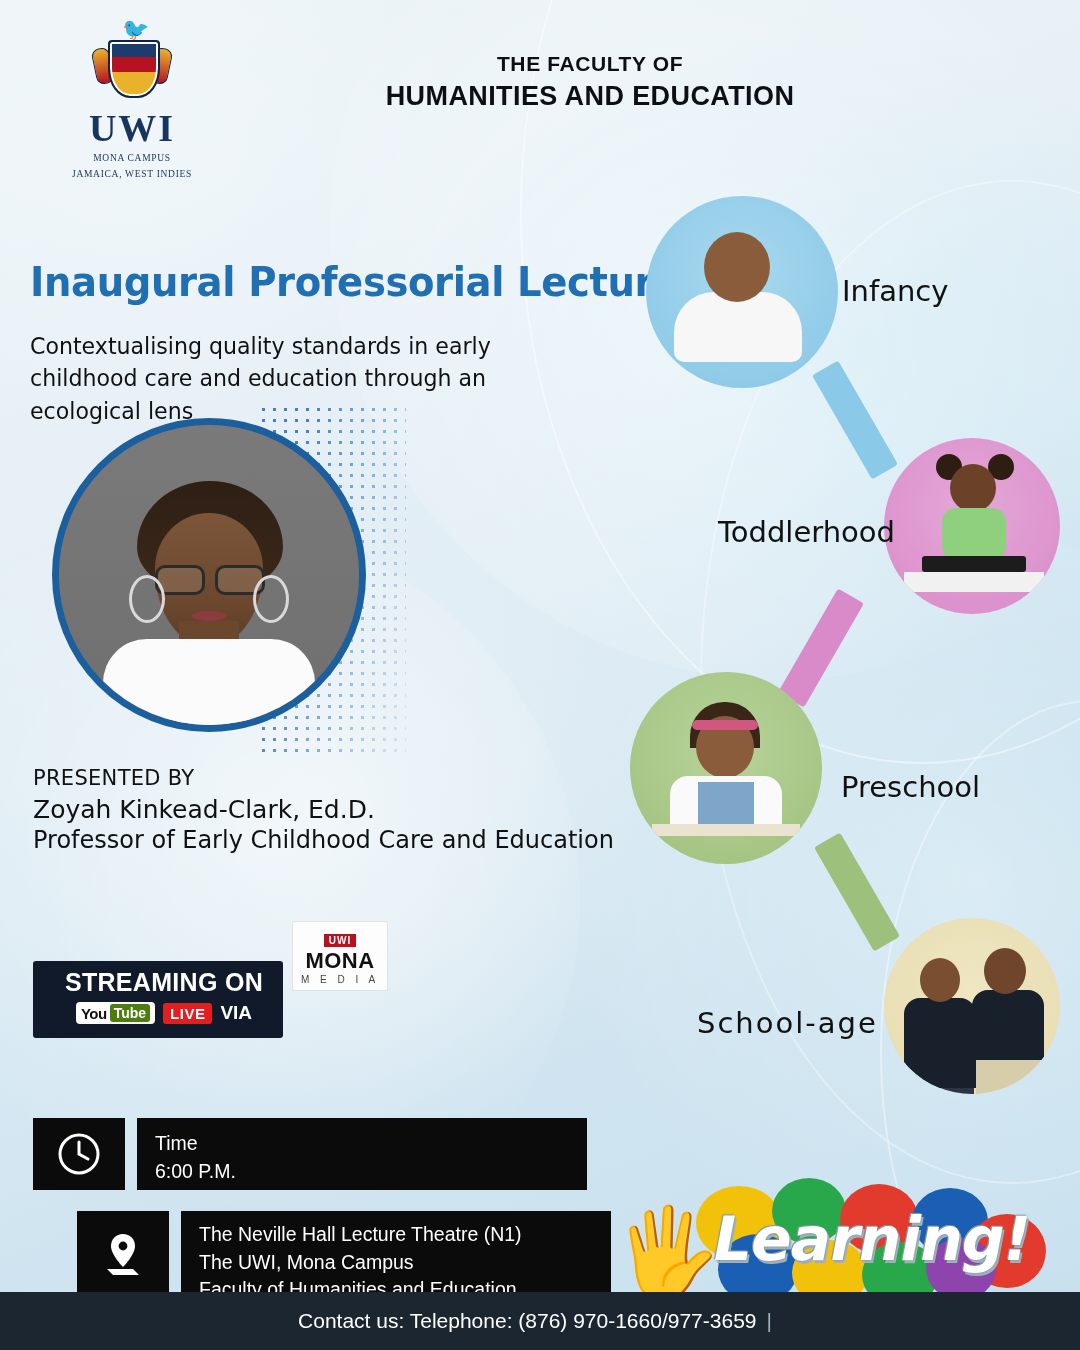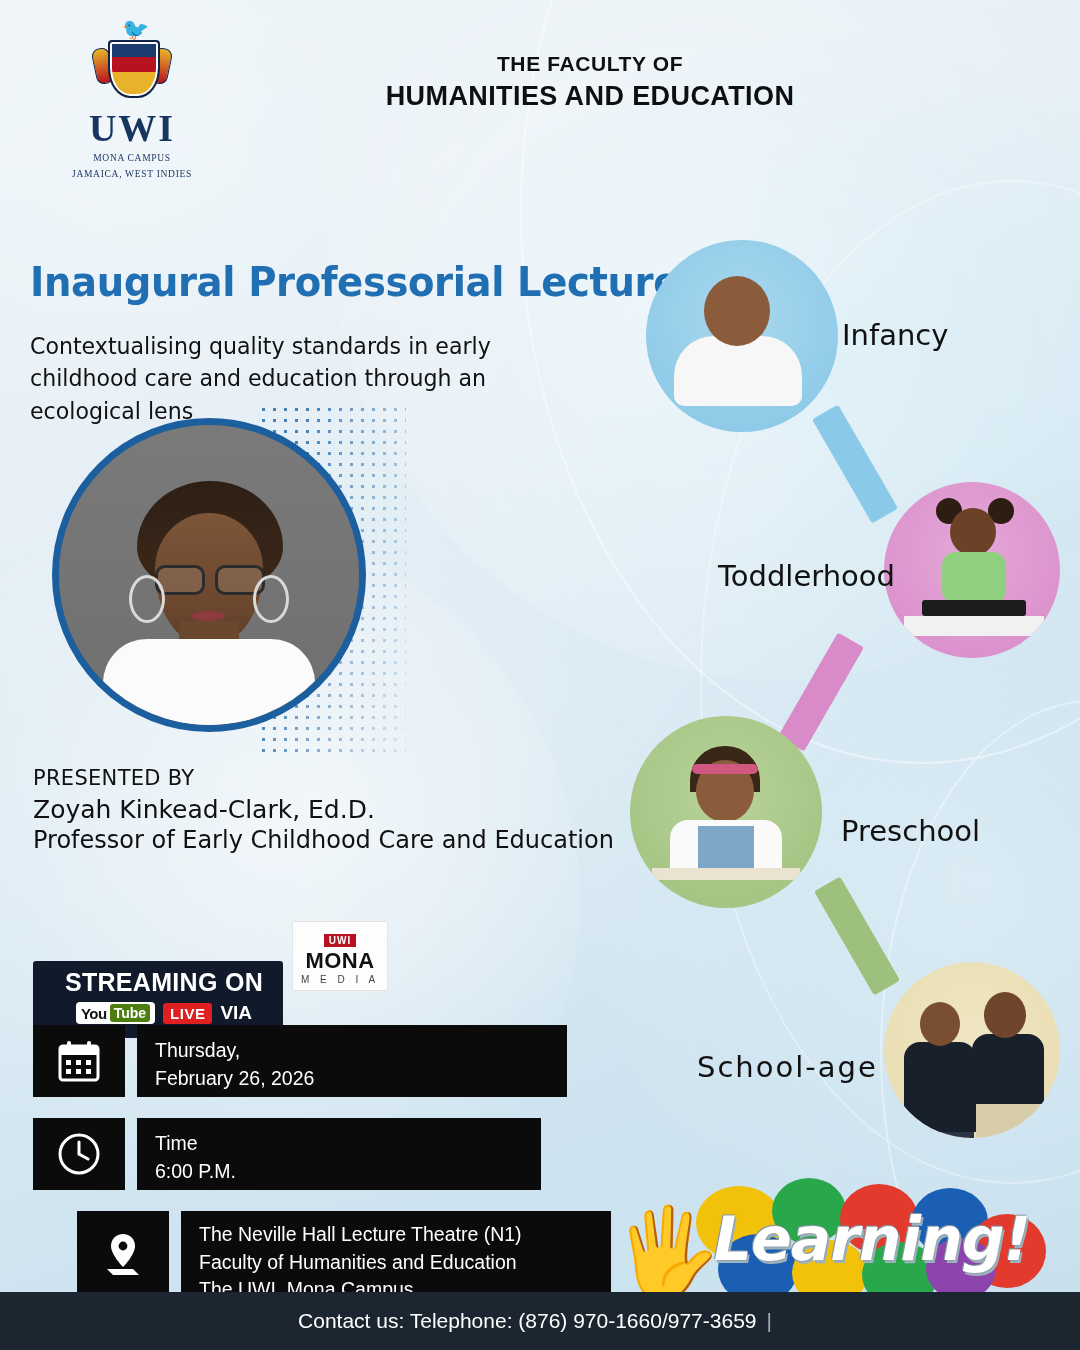--- a/index.html
+++ b/index.html
@@ -375,26 +375,26 @@
     background: #0b0b0b;
     color: #fff;
     padding: 12px 18px;
     font-size: 19.5px;
     line-height: 1.42;
     box-sizing: border-box;
   }
   .row-date { top: 1025px; height: 72px; }
   .row-date .detail-text { width: 430px; }
   .row-time { top: 1118px; height: 72px; }
-  .row-time .detail-text { width: 404px; }
+  .row-time .detail-text { width: 450px; }
   .row-venue { top: 1211px; height: 85px; padding-left: 44px; }
   .row-venue .detail-text { width: 430px; padding-top: 10px; }
 
   
-  .journey { position: absolute; inset: 0; margin-top: 44px; }
+  .journey { position: absolute; inset: 0; }
   .connector {
     position: absolute;
     border-radius: 3px;
   }
   .stage-circle {
     position: absolute;
     border-radius: 50%;
     overflow: hidden;
   }
   .stage-label {
@@ -565,42 +565,20 @@
       <div class="via-text">VIA</div>
     </div>
   </div>
 
   <div class="mona-media">
     <div class="mm-uwi">UWI</div>
     <div class="mm-mona">MONA</div>
     <div class="mm-media">M E D I A</div>
   </div>
 
-  <div class="detail-row row-date">
-    <div class="detail-icon">
-      <svg width="44" height="44" viewBox="0 0 44 44" aria-hidden="true">
-        <rect x="3" y="7" width="38" height="34" rx="3" fill="none" stroke="#fff" stroke-width="3"></rect>
-        <rect x="3" y="7" width="38" height="9" fill="#fff"></rect>
-        <rect x="10" y="2" width="4" height="8" rx="2" fill="#fff"></rect>
-        <rect x="30" y="2" width="4" height="8" rx="2" fill="#fff"></rect>
-        <g fill="#fff">
-          <rect x="9" y="21" width="5" height="5"></rect>
-            <rect x="19" y="21" width="5" height="5"></rect>
-            <rect x="29" y="21" width="5" height="5"></rect>
-          <rect x="9" y="30" width="5" height="5"></rect>
-            <rect x="19" y="30" width="5" height="5"></rect>
-            <rect x="29" y="30" width="5" height="5"></rect>
-        </g>
-      </svg>
-    </div>
-    <div class="detail-text">
-      <div>Thursday,</div>
-      <div>February 26, 2026</div>
-    </div>
-  </div>
 
   <div class="detail-row row-time">
     <div class="detail-icon">
       <svg width="46" height="46" viewBox="0 0 46 46" aria-hidden="true">
         <circle cx="23" cy="23" r="19" fill="none" stroke="#fff" stroke-width="3"></circle>
         <path d="M23 11 L23 23 L32 28" fill="none" stroke="#fff" stroke-width="3" stroke-linecap="round"></path>
       </svg>
     </div>
     <div class="detail-text">
       <div>Time</div>
@@ -611,22 +589,22 @@
   <div class="detail-row row-venue">
     <div class="detail-icon">
       <svg width="48" height="50" viewBox="0 0 48 50" aria-hidden="true">
         <path d="M24 5c-7 0-12 5.2-12 12 0 9 12 21 12 21s12-12 12-21c0-6.8-5-12-12-12z" fill="#fff"></path>
         <circle cx="24" cy="17" r="4.4" fill="#0b0b0b"></circle>
         <path d="M8 40 L14 46 L40 46 L34 40 Z" fill="#fff"></path>
       </svg>
     </div>
     <div class="detail-text">
       <div>The Neville Hall Lecture Theatre (N1)</div>
+      <div>The UWI, Mona Campus</div>
       <div>Faculty of Humanities and Education</div>
-      <div>The UWI, Mona Campus</div>
     </div>
   </div>
 
   <div class="journey">
     <div class="connector" style="left:810px; top:368px; width:30px; height:120px; background:#8bc9e8; transform: rotate(-30deg); transform-origin: top center;"></div>
     <div class="connector" style="left:836px; top:596px; width:30px; height:120px; background:#d98ac8; transform: rotate(30deg); transform-origin: top center;"></div>
     <div class="connector" style="left:812px; top:840px; width:30px; height:120px; background:#9dc07c; transform: rotate(-30deg); transform-origin: top center;"></div>
 
     <div class="stage-circle c-infancy">
       <div class="fig baby-body"></div>

